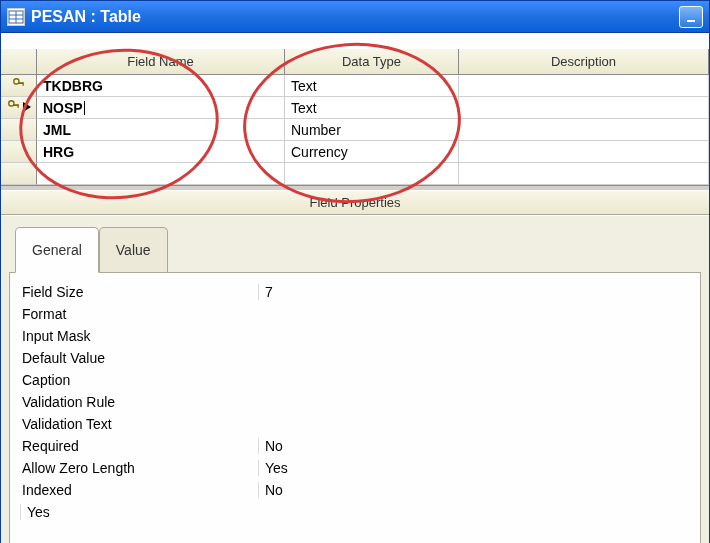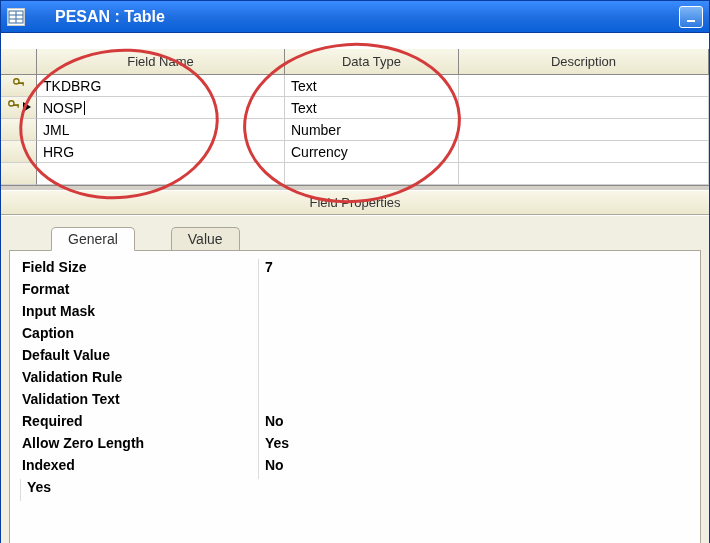--- a/index.html
+++ b/index.html
@@ -32,21 +32,21 @@
   }
   .titlebar .icon {
     width: 18px; height: 18px;
     margin-right: 6px;
     background: #fff;
     border: 1px solid #ccc;
     display: inline-flex;
     align-items: center;
     justify-content: center;
   }
-  .titlebar .title { flex: 1; margin-left: 24px; }
+  .titlebar .title { flex: 1; }
   .winbtn {
     width: 24px; height: 22px;
     border: 1px solid #fff;
     border-radius: 3px;
     margin-left: 4px;
     background: linear-gradient(to bottom, #7fb6f7, #2d7be0);
     display: flex; align-items: center; justify-content: center;
     color: #fff;
   }
   .winbtn svg { width: 12px; height: 12px; }
@@ -88,21 +88,21 @@
     display: flex; align-items: center; justify-content: center;
   }
   .cell {
     border-right: 1px solid #cfcfcf;
     border-bottom: 1px solid #cfcfcf;
     padding: 2px 6px;
     display: flex; align-items: center;
     color: #000;
     font-size: 14px;
   }
-  .cell.fieldname { width: 248px; }
+  .cell.fieldname { width: 248px; font-weight: bold; }
   .cell.datatype  { width: 174px; }
   .cell.desc      { width: 250px; }
   .cursor-caret::after {
     content: "";
     border-right: 1px solid #000;
     margin-left: 1px;
     height: 14px;
     display: inline-block;
   }
 
@@ -127,49 +127,48 @@
     height: calc(543px - 32px - 26px - 110px - 6px - 24px);
     padding: 10px 8px 0 8px;
     border-top: 1px solid #fff;
   }
   .tabs {
     display: flex;
     gap: 0;
     margin-left: 6px;
   }
   .tab {
-    padding: 3px 16px;
+    padding: 14px 16px;
     border: 1px solid #aca899;
     border-bottom: none;
     background: #ece9d8;
     border-radius: 5px 5px 0 0;
     color: #333;
     position: relative;
     top: 1px;
     z-index: 1;
     font-size: 14px;
-    margin-left: 36px;
   }
   .tab.active {
     background: #fefefe;
     z-index: 3;
     border-bottom: 1px solid #fefefe;
   }
   .tabpanel {
     border: 1px solid #aca899;
     background: #fefefe;
     height: calc(100% - 30px);
     padding: 8px 10px;
     position: relative;
     z-index: 2;
   }
   .prop-row {
     display: flex;
     height: 22px;
-    font-weight: bold;
+    align-items: center;
   }
   .prop-label {
     width: 238px;
     color: #000;
     font-size: 14px;
     padding-left: 2px;
   }
   .prop-value {
     flex: 1;
     border-left: 1px solid #dcdcdc;
@@ -295,25 +294,25 @@
       </div>
       <div class="prop-row">
         <div class="prop-label">Format</div>
         <div class="prop-value"></div>
       </div>
       <div class="prop-row">
         <div class="prop-label">Input Mask</div>
         <div class="prop-value"></div>
       </div>
       <div class="prop-row">
+        <div class="prop-label">Default Value</div>
+        <div class="prop-value"></div>
+      </div>
+      <div class="prop-row">
         <div class="prop-label">Caption</div>
-        <div class="prop-value"></div>
-      </div>
-      <div class="prop-row">
-        <div class="prop-label">Default Value</div>
         <div class="prop-value"></div>
       </div>
       <div class="prop-row">
         <div class="prop-label">Validation Rule</div>
         <div class="prop-value"></div>
       </div>
       <div class="prop-row">
         <div class="prop-label">Validation Text</div>
         <div class="prop-value"></div>
       </div>

